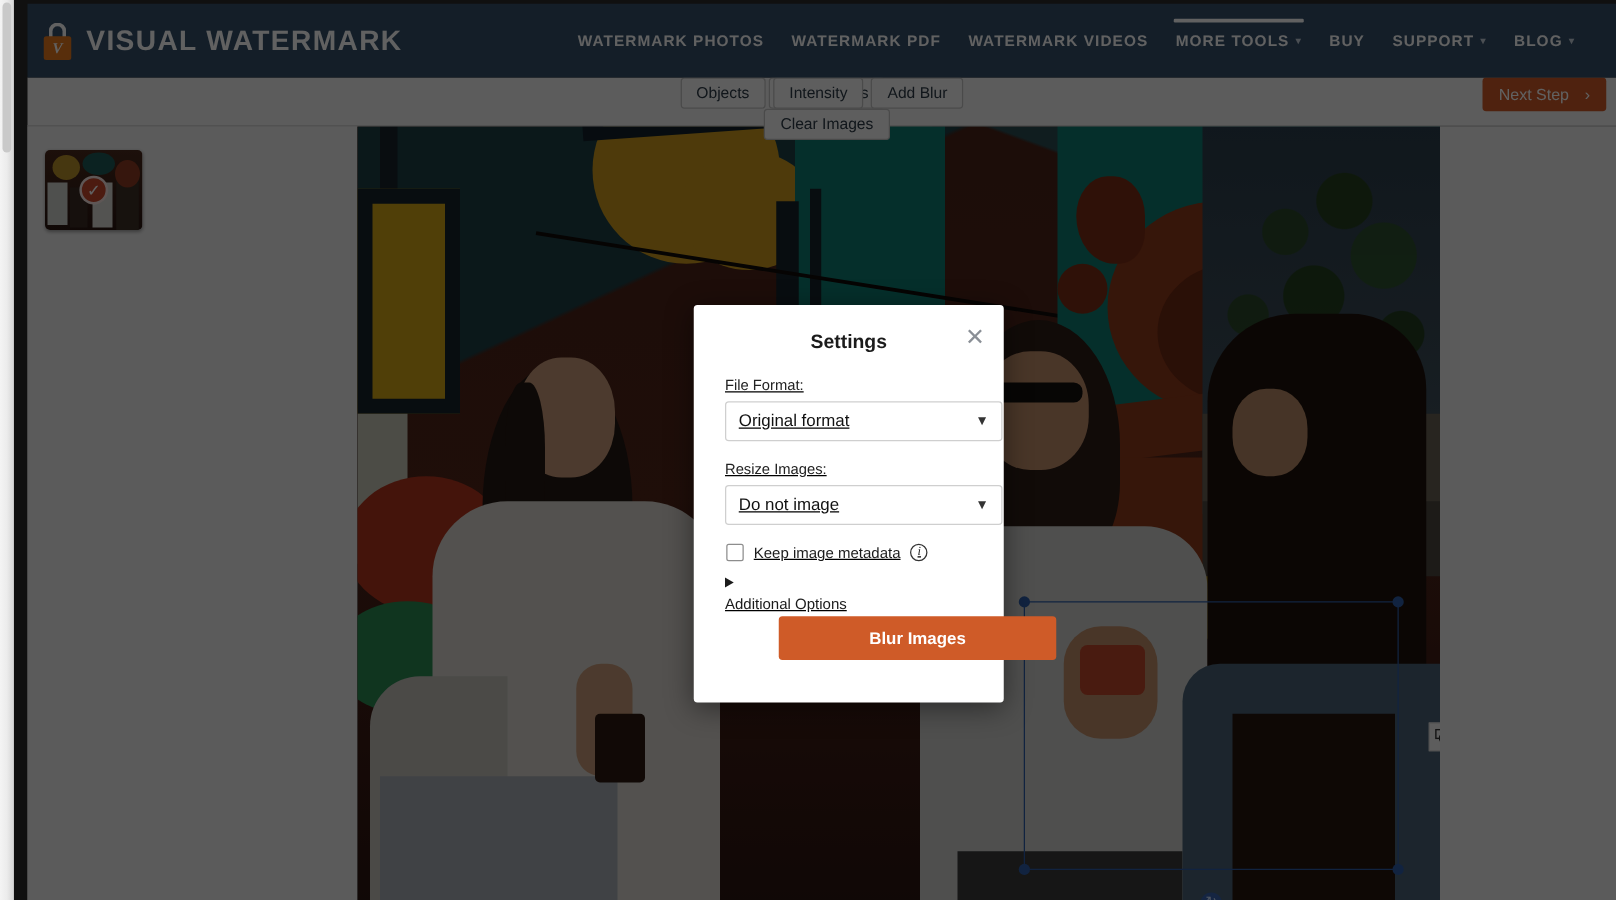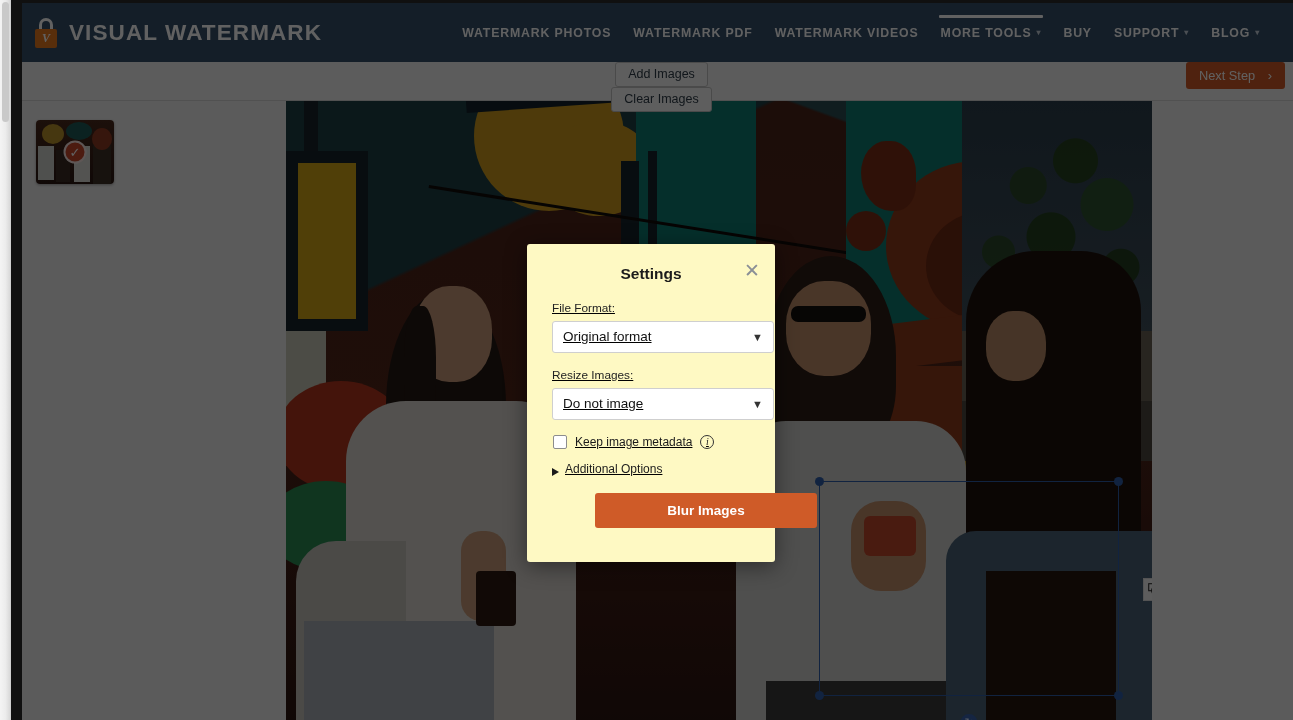--- a/index.html
+++ b/index.html
@@ -305,23 +305,23 @@
     border: 1px solid #dcdcdc;
     display: flex;
     align-items: center;
     justify-content: center;
     cursor: pointer;
   }
 
   
   .modal {
     position: absolute;
-    left: 516px; top: 244px;
+    left: 544px; top: 244px;
     width: 248px; height: 318px;
-    background: #fef9c3;
+    background: #ffffff;
     border-radius: 3px;
     box-shadow: 0 4px 22px rgba(0,0,0,.45);
     z-index: 50;
   }
   .modal-title {
     text-align: center;
     font-size: 15.5px;
     font-weight: bold;
     color: #1b1b1b;
     padding-top: 21px;
@@ -383,24 +383,25 @@
     font-size: 10px;
     line-height: 12px;
     text-align: center;
     font-style: italic;
     color: #222;
     font-family: "Liberation Serif", serif;
     cursor: pointer;
   }
   .addl-row {
     display: flex;
-    align-items: flex-end;
+    align-items: flex-start;
     gap: 6px;
-    margin-bottom: 17px;
-    cursor: pointer;
+    margin-bottom: 3px;
+    cursor: pointer;
+    flex-direction: column;
   }
   .tri {
     width: 0; height: 0;
     border-left: 7px solid #1b1b1b;
     border-top: 4.5px solid transparent;
     border-bottom: 4.5px solid transparent;
   }
   .addl-label { font-size: 12px; color: #1b1b1b; }
   .blur-btn {
     width: 222px; height: 35px;
@@ -552,20 +553,25 @@
         <div class="nav-item">
           <span>BLOG</span>
           <span class="caret">▾</span>
         </div>
       </div>
     </div>
 
     <div class="toolbar">
       <button class="tb-btn">Add Images</button>
       <button class="tb-btn">Clear Images</button>
+      <div class="tb-center">
+        <button class="tb-btn">Objects</button>
+        <button class="tb-btn">Intensity</button>
+        <button class="tb-btn">Add Blur</button>
+      </div>
       <button class="tb-next">
         <span>Next Step</span>
         <span class="chev">›</span>
       </button>
     </div>
 
     <div class="dim"></div>
 
     <div class="modal">
       <div class="modal-title">Settings</div>

